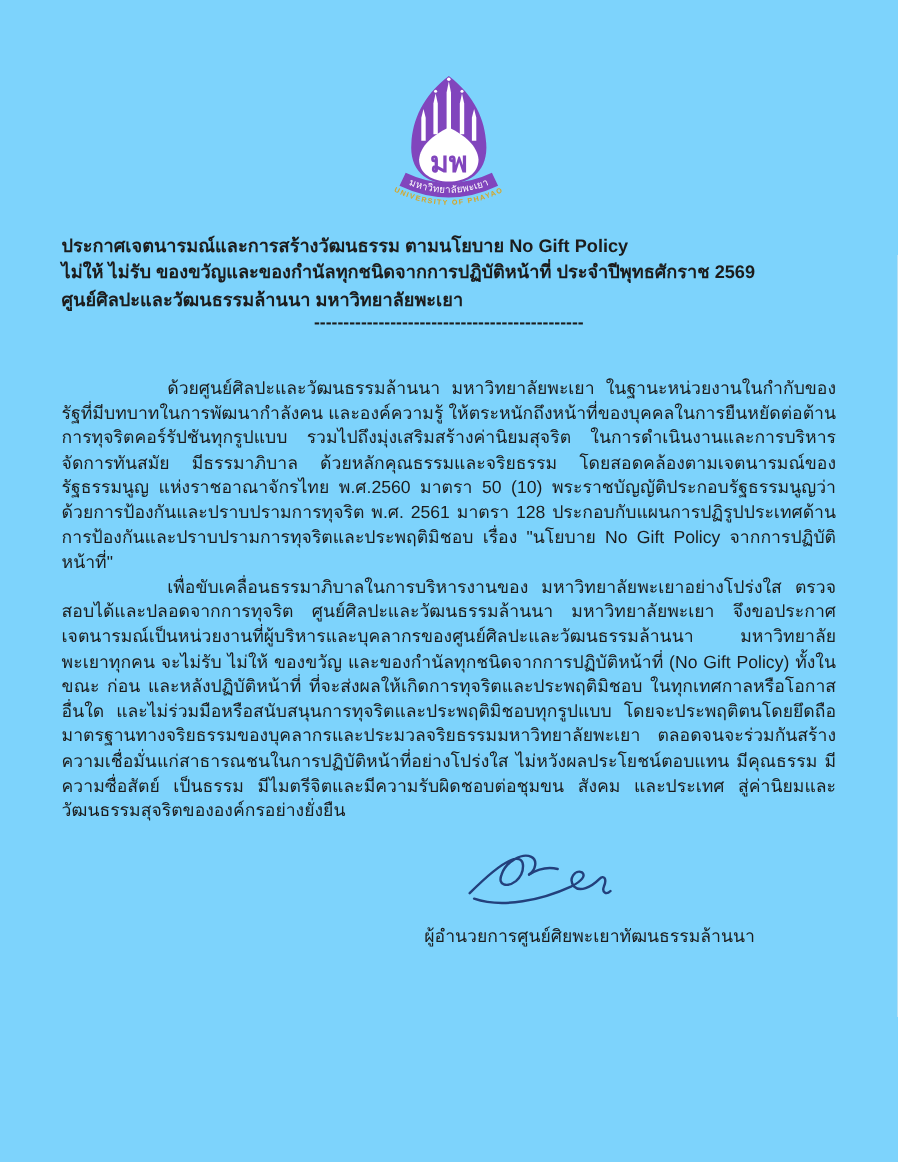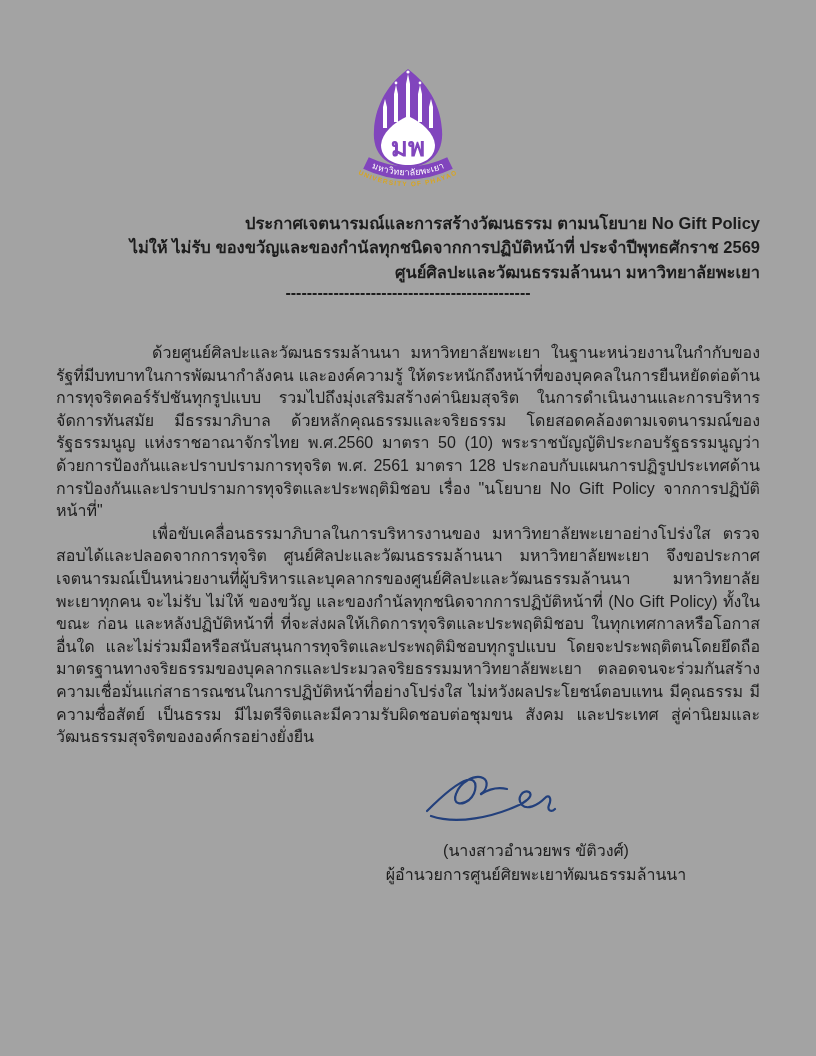--- a/index.html
+++ b/index.html
@@ -1,31 +1,31 @@
 <!DOCTYPE html>
 <html><head>
 <meta charset="utf-8">
 <style>
   html,body { margin:0; padding:0; background:#e8e8e8; }
   .page {
     position:relative;
     width:816px; height:1056px;
     margin:0 auto;
-    background:#a3a3a3;
+    background:#7dd3fc;
     box-sizing:border-box;
     padding:66px 56px 0 56px;
     font-family:"Liberation Sans", sans-serif;
     font-size:16px; line-height:22.6px;
     color:#1c1c1c;
     overflow:hidden;
   }
   .logo-wrap { width:124px; margin:0 auto; }
   .title-block {
     margin-top:6px;
-    text-align:right;
+    text-align:left;
     font-weight:bold;
     font-size:16.5px;
     line-height:24.5px;
   }
   .separator {
     text-align:center;
     font-weight:bold;
     line-height:15px;
     margin-top:1px;
     letter-spacing:0;
@@ -91,17 +91,16 @@
 
 
   <div class="sig-block">
     <svg class="sig-svg" width="150" height="72" viewBox="0 0 150 72">
       <g stroke="#23407c" stroke-width="2.2" fill="none" stroke-linecap="round" stroke-linejoin="round">
         <path d="M8,46 C22,32 38,18 48,15 C60,12 58,28 50,35 C42,41 33,39 37,29 C41,17 56,9 64,13 C70,16 68,25 62,29"></path>
         <path d="M12,51 C38,60 74,52 100,40 C110,35 114,30 110,27 C104,24 97,33 103,40 C108,45 118,41 126,33 C130,29 133,33 130,40 C128,45 132,48 136,44"></path>
         <path d="M62,29 C70,24 80,22 88,24"></path>
       </g>
     </svg>
-    <p class="sig-name">(นางสาวอำนวยพร ขัติวงศ์)</p>
     <p class="sig-position">ผู้อำนวยการศูนย์ศิยพะเยาทัฒนธรรมล้านนา</p>
   </div>
 
 </div>
 
 </body></html>

